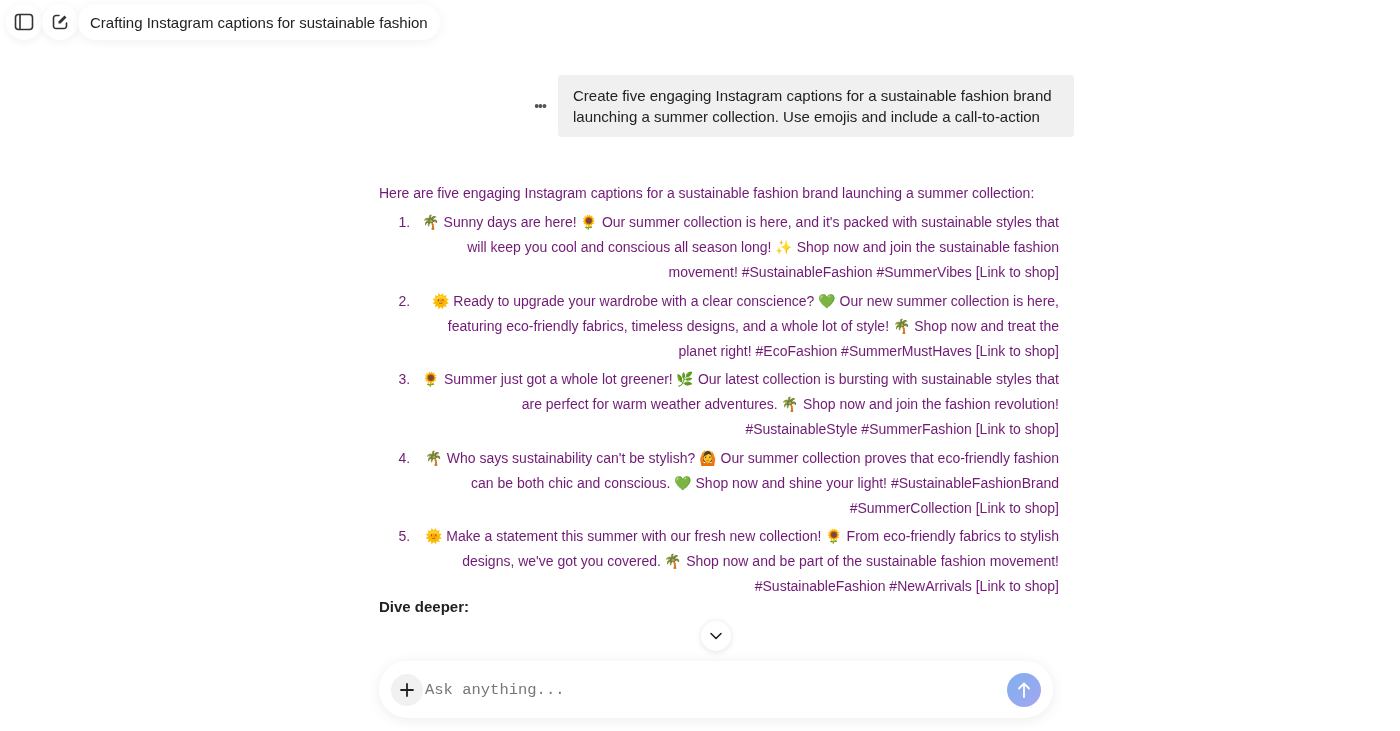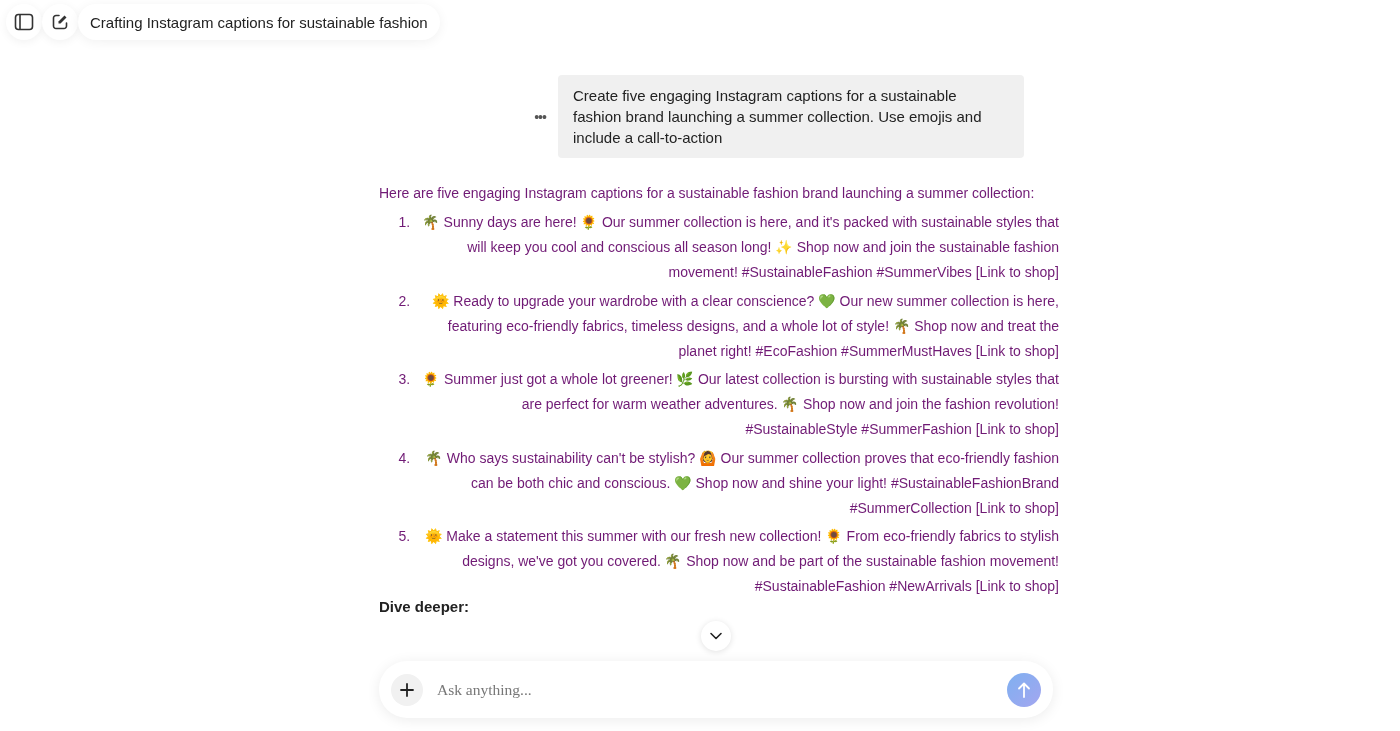--- a/index.html
+++ b/index.html
@@ -14,21 +14,21 @@
     display:flex; align-items:center; justify-content:center; cursor:pointer;
   }
   .title-pill {
     height:36px; padding:0 12px; border-radius:18px; background:#fff;
     box-shadow:0 2px 12px rgba(0,0,0,0.06);
     display:flex; align-items:center; font-size:15px; color:#222;
   }
   .user-row { position:absolute; left:530px; top:75px; display:flex; align-items:center; }
   .more { width:20px; font-size:14px; color:#555; margin-right:8px; text-align:center; letter-spacing:-1px; cursor:pointer; }
   .user-bubble {
-    width:466px; background:#f0f0f0; border-radius:4px; padding:10px 15px 10px 15px;
+    width:516px; background:#f0f0f0; border-radius:4px; padding:10px 15px 10px 15px;
     font-size:15px; line-height:21px; color:#222; box-sizing:border-box;
   }
   .answer { position:absolute; left:379px; top:181px; width:680px; font-size:14px; line-height:25px; color:#701a75; }
   .answer p { margin:0 0 4px 0; }
   .answer ol { margin:0; padding-left:35px; }
   .answer li { margin-bottom:3.5px; padding-left:0;text-align:right; }
   .dive { position:absolute; left:379px; top:598px; font-weight:bold; font-size:15px; color:#222; }
   .scroll-down {
     position:absolute; left:701px; top:621px; width:30px; height:30px; border-radius:50%;
     background:#fff; box-shadow:0 1px 6px rgba(0,0,0,0.12);
@@ -37,22 +37,22 @@
   .composer {
     position:absolute; left:379px; top:661px; width:674px; height:57px; border-radius:28px;
     background:#fff; box-shadow:0 2px 14px rgba(0,0,0,0.08);
     display:flex; align-items:center; box-sizing:border-box; padding:0 12px;
   }
   .plus-btn {
     width:32px; height:32px; border-radius:50%; background:#f1f1f1;
     display:flex; align-items:center; justify-content:center; cursor:pointer; flex:none;
   }
   .composer input {
-    flex:1; border:none; outline:none; font-family:Liberation Serif, serif; font-size:15.5px;
-    margin-left:12px; color:#222; background:transparent;
+    flex:1; border:none; outline:none; font-family:Liberation Mono, monospace; font-size:15.5px;
+    margin-left:0; color:#222; background:transparent;
   }
   .composer input::placeholder { color:#777; }
   .send-btn {
     width:34px; height:34px; border-radius:50%;
     background:linear-gradient(135deg,#7fb0f0,#a3a6f0);
     display:flex; align-items:center; justify-content:center; cursor:pointer; flex:none;
   }
 </style>
 </head>
 <body>

